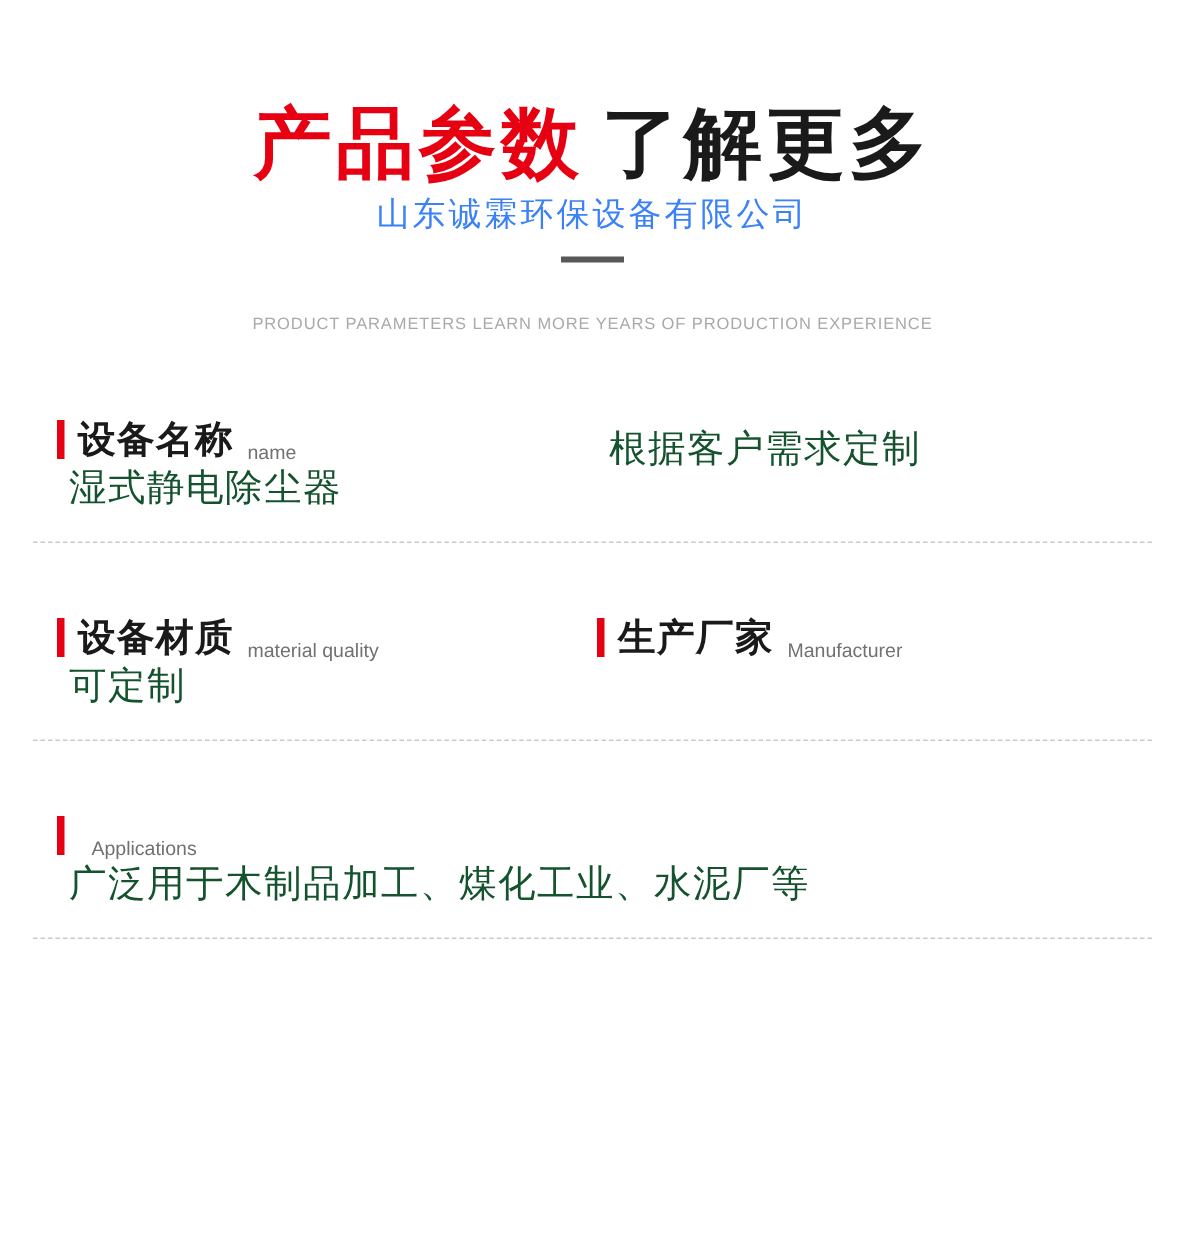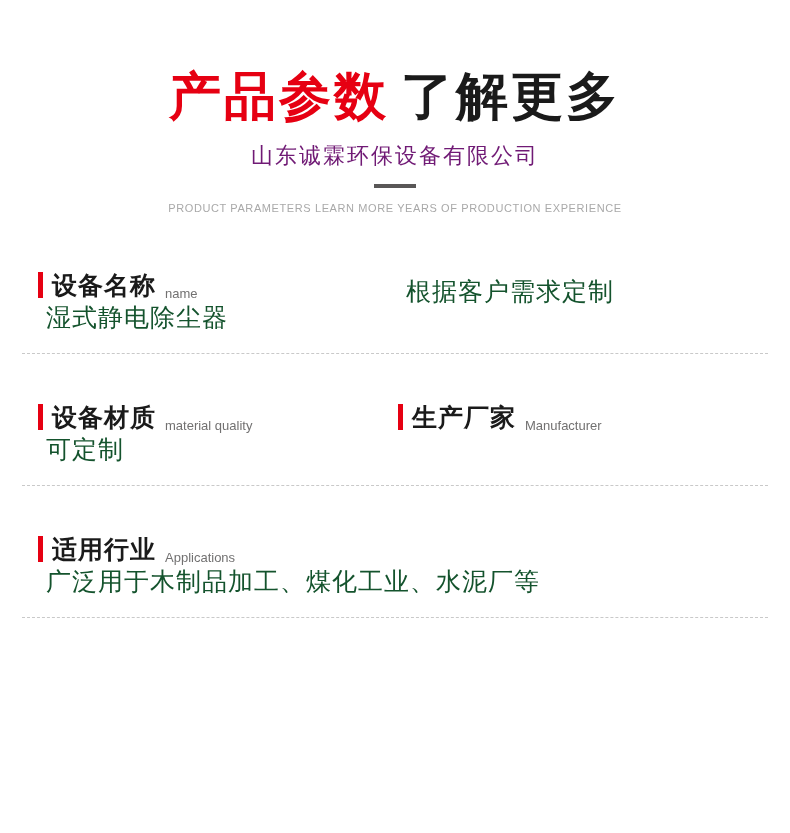--- a/index.html
+++ b/index.html
@@ -24,35 +24,35 @@
   .title {
     font-size: 52px;
     line-height: 1;
     font-weight: bold;
     letter-spacing: 3px;
     white-space: nowrap;
   }
   .title .red   { color: #e60012; }
   .title .black { color: #1a1a1a; margin-left: 12px; }
   .subtitle {
-    margin-top: 21px;
+    margin-top: 8px;
     font-size: 22px;
     line-height: 1.2;
-    color: #701a75;
+    color: #3b82f6;
     letter-spacing: 2px;
     text-align: center;
   }
   .header-bar {
     width: 42px;
     height: 4px;
     background: #595757;
     margin: 15px auto 0 auto;
   }
   .caption {
-    margin-top: 14px;
+    margin-top: 35px;
     font-size: 11px;
     line-height: 1.2;
     color: #a9a9a9;
     letter-spacing: 0.6px;
   }
 
   
   .params {
     margin: 6px 22px 0 22px;
   }
@@ -146,21 +146,20 @@
           <span class="label-zh">生产厂家</span>
           <span class="label-en">Manufacturer</span>
         </div>
       </div>
     </div>
 
     <div class="row">
       <div class="item">
         <div class="label-row">
           <span class="red-bar"></span>
-          <span class="label-zh">适用行业</span>
           <span class="label-en">Applications</span>
         </div>
         <div class="value">广泛用于木制品加工、煤化工业、水泥厂等</div>
       </div>
     </div>
 
 
   </div>
 </div>
 

